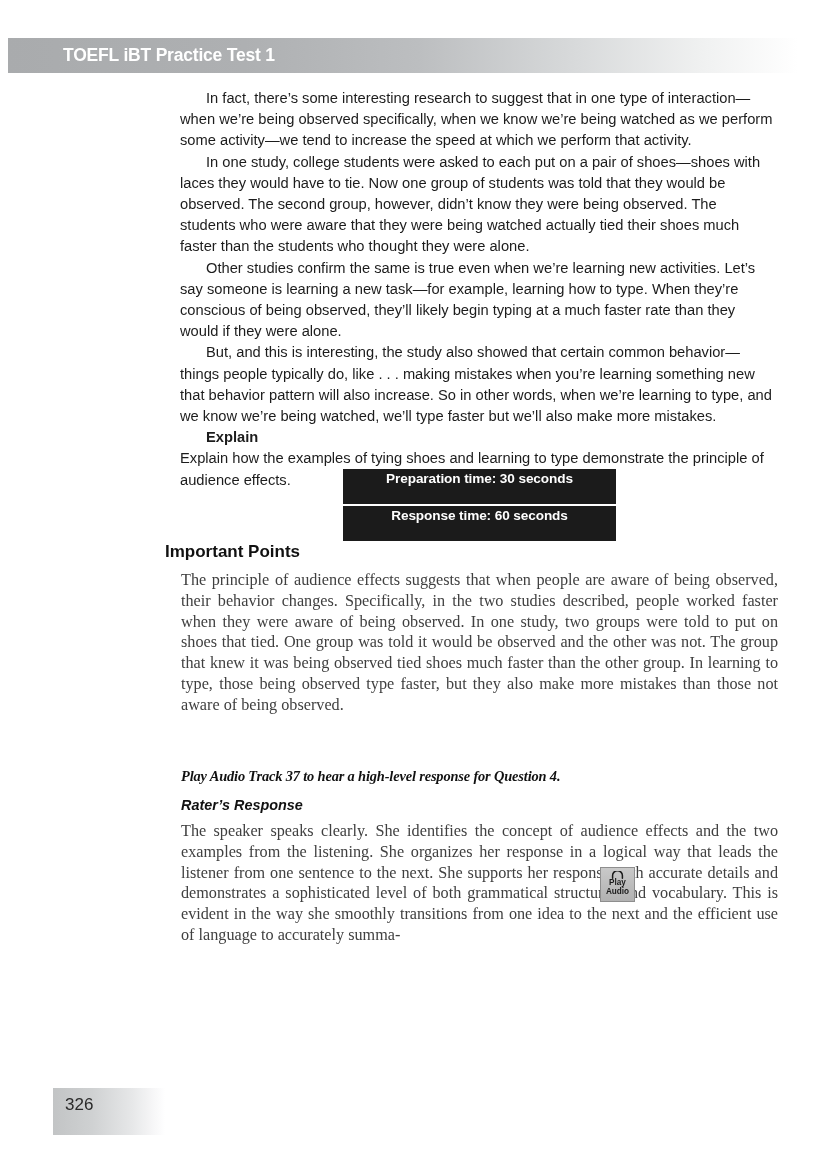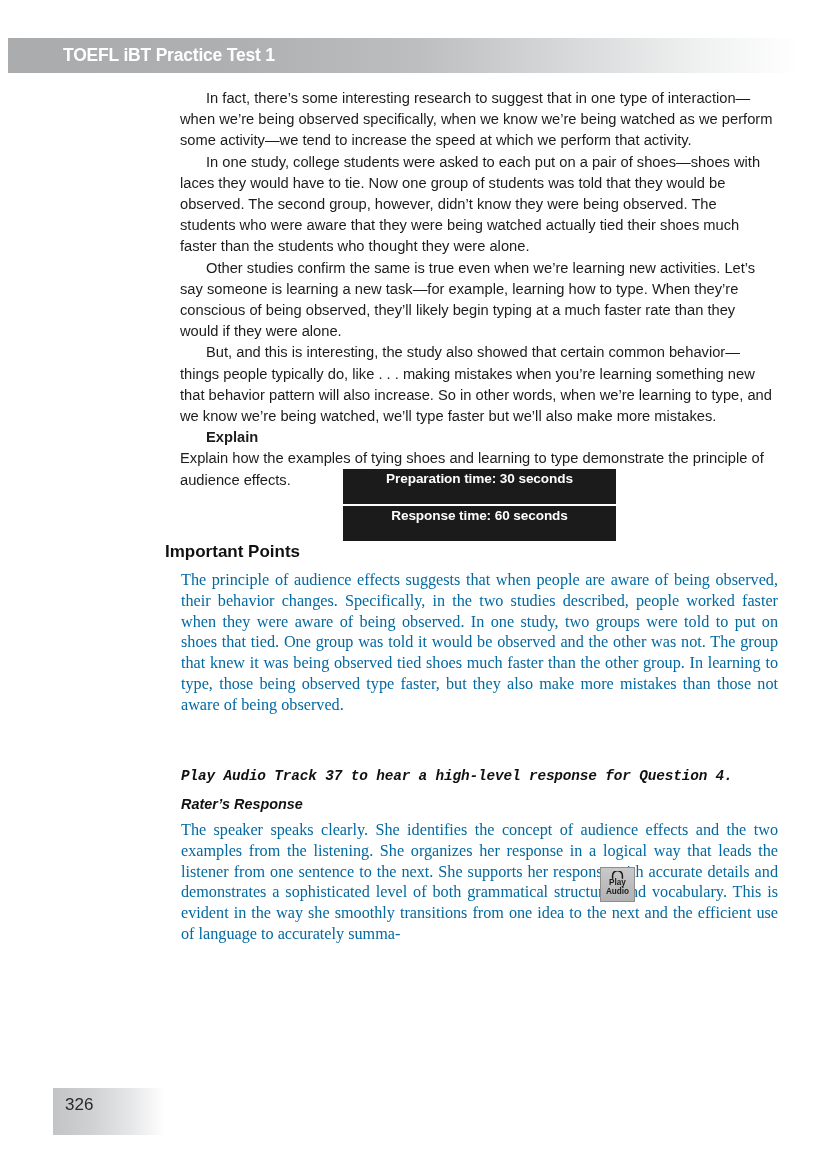--- a/index.html
+++ b/index.html
@@ -108,21 +108,21 @@
     font-weight: bold;
     color: #111;
     margin: 0 0 8px 0;
   }
 
   
   .serif-block {
     font-family: "Liberation Serif", serif;
     font-size: 16.2px;
     line-height: 20.8px;
-    color: #0369a1;
+    color: #404040;
     text-align: justify;
     margin: 8px;
   }
 
   .important-points {
     position: absolute;
     left: 165px;
     top: 542px;
     width: 613px;
   }
@@ -133,21 +133,21 @@
 
   .sample-responses {
     position: absolute;
     left: 165px;
     top: 760px;
     width: 613px;
   }
   .play-line {
     position: relative;
     margin: 8px 0 12px 16px;
-    font-family: Liberation Mono, monospace;
+    font-family: Liberation Serif, serif;
     font-size: 14.4px;
     font-weight: bold;
     font-style: italic;
     color: #111;
     letter-spacing: -0.15px;
   }
   .raters-comments {
     margin: 9px 0 6px 16px;
     font-family: "Liberation Sans", sans-serif;
     font-size: 14.4px;

